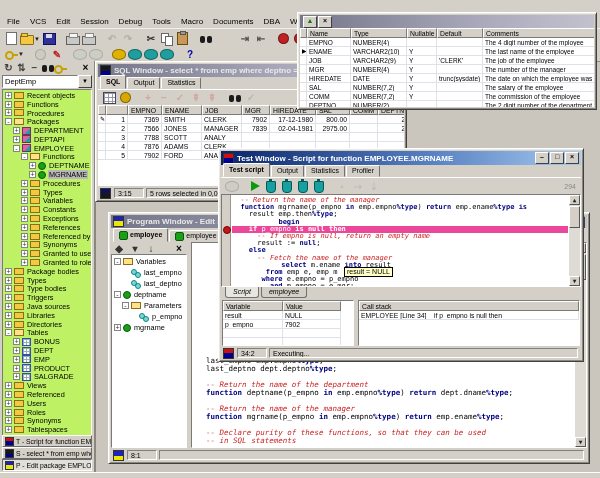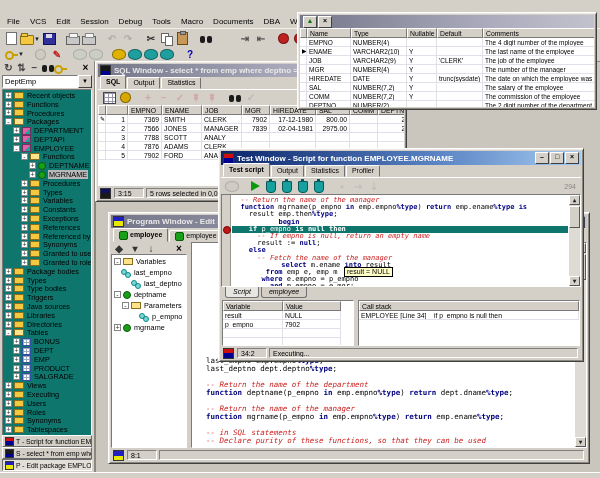--- a/index.html
+++ b/index.html
@@ -72,21 +72,21 @@
   
   #leftpanel{position:absolute;left:0;top:61px;width:95px;height:411px;display:flex;flex-direction:column;
              border-right:1px solid #8a877f;box-sizing:border-box;padding:0 2px}
   #btb{flex:none;height:13px;display:flex;align-items:center}
   #btb .tbi{width:13px;height:12px}
   #combo{flex:none;height:13px;display:flex;margin:1px 0}
   #combo .cval{flex:1;background:#fff;border:1px solid;border-color:#7a7a7a #fff #fff #7a7a7a;
                font-size:7.5px;line-height:11px;padding-left:2px;overflow:hidden}
   #combo .cbtn{flex:none;width:12px;background:#d4d0c8;border:1px solid;border-color:#fff #404040 #404040 #fff;
                font-size:6px;text-align:center;line-height:11px}
-  #tree{flex:1;overflow:hidden;background:#0f766e;padding-top:1px}
+  #tree{flex:1;overflow:hidden;background:#bef264;padding-top:1px}
   .trow{display:flex;align-items:center;white-space:nowrap;overflow:hidden}
   .t-tgl{flex:none;width:7px;height:7px;border:1px solid #848484;background:#fff;font-size:7px;line-height:5px;
          text-align:center;color:#333;margin-right:2px;box-sizing:border-box}
   .t-sp{flex:none;display:inline-block}
   .ti{flex:none;margin-right:2px;box-sizing:border-box}
   .ti-folder{width:10px;height:7px;background:#f5c842;border:1px solid #8a6d1a}
   .ti-folderO{width:10px;height:7px;background:#ffe28a;border:1px solid #8a6d1a}
   .ti-pkg{width:9px;height:8px;background:linear-gradient(135deg,#e060a0 55%,#20a0a0 55%);border:1px solid #703060}
   .ti-fn{width:8px;height:8px;background:#18a018;border-radius:50%;border:1px solid #0a5a0a}
   .ti-table{width:9px;height:8px;background-color:#fff;border:1px solid #3050a0;
@@ -111,21 +111,21 @@
   .gc{flex:none;border-right:1px solid #e0e0e8;border-bottom:1px solid #e0e0e8;font-size:6.8px;line-height:8px;
       padding:0 2px;overflow:hidden;white-space:nowrap;box-sizing:border-box}
   .gc.r{text-align:right}
   .gridbox{background:#fff;overflow:hidden}
   
   .ed{background:#fff;font-family:"DejaVu Sans Mono",monospace;position:relative;overflow:hidden}
   .cl{white-space:pre;overflow:hidden}
   .sy-t{color:#000}
   .sy-k{color:#000080;font-weight:bold}
   .sy-c{color:#cc2222;font-style:italic}
-  .cl.hl{background:#0f766e}
+  .cl.hl{background:#ec4899}
   .cl.hl .sy-t,.cl.hl .sy-k{color:#fff}
   .gutter{position:absolute;left:0;top:0;bottom:0;width:8px;background:#d4d0c8;border-right:1px solid #9a968e}
   .bpdot{position:absolute;left:1px;width:6px;height:6px;background:#c01818;border-radius:50%;border:1px solid #700}
   
   .vsb{position:absolute;top:0;bottom:0;right:0;width:11px;background:#dedbd5}
   .sbtn{position:absolute;left:0;width:11px;height:10px;background:#d4d0c8;border:1px solid;border-color:#fff #555 #555 #fff;
         font-size:6px;text-align:center;line-height:8px;color:#222;box-sizing:border-box}
   .sthumb{position:absolute;left:0;width:11px;background:#d4d0c8;border:1px solid;border-color:#fff #555 #555 #fff;box-sizing:border-box}
   
   .sb{flex:none;height:12px;display:flex;align-items:center;padding:1px 1px 0 1px}
@@ -440,21 +440,21 @@
           <span class="tlab">SALGRADE</span>
         </div>
         <div class="trow" style="height: 8.8px; padding-left: 2px;">
           <span class="t-tgl">+</span>
           <span class="ti ti-folder"></span>
           <span class="tlab">Views</span>
         </div>
         <div class="trow" style="height: 8.8px; padding-left: 2px;">
           <span class="t-tgl">+</span>
           <span class="ti ti-folder"></span>
-          <span class="tlab">Executing</span>
+          <span class="tlab">Referenced</span>
         </div>
         <div class="trow" style="height: 8.8px; padding-left: 2px;">
           <span class="t-tgl">+</span>
           <span class="ti ti-folder"></span>
           <span class="tlab">Users</span>
         </div>
         <div class="trow" style="height: 8.8px; padding-left: 2px;">
           <span class="t-tgl">+</span>
           <span class="ti ti-folder"></span>
           <span class="tlab">Roles</span>
@@ -640,21 +640,21 @@
             <span class="tbi" style="margin-left: auto;">
               <span class="k-glyph" style="color: rgb(0, 0, 0);">×</span>
             </span>
           </div>
         <div class="sunk" id="ptree" style="flex:1;overflow:hidden;padding-top:1px">
             <div class="trow" style="height: 11px; padding-left: 2px;">
               <span class="t-tgl">-</span>
               <span class="ti ti-folderO"></span>
               <span class="tlab">Variables</span>
             </div>
-            <div class="trow" style="height: 11px; ">
+            <div class="trow" style="height: 11px; padding-left: 10px;">
               <span class="t-sp" style="width: 9px;"></span>
               <span class="ti ti-var"></span>
               <span class="tlab">last_empno</span>
             </div>
             <div class="trow" style="height: 11px; padding-left: 10px;">
               <span class="t-sp" style="width: 9px;"></span>
               <span class="ti ti-var"></span>
               <span class="tlab">last_deptno</span>
             </div>
             <div class="trow" style="height: 11px; padding-left: 2px;">
@@ -684,22 +684,22 @@
         <div id="pcode" style="position:absolute;left:14px;right:12px;bottom:2px">
             <div class="cl" style="height: 8px; line-height: 8px; font-size: 7.5px;"><span class="sy-t">last_empno emp.empno</span><span class="sy-k">%type</span><span class="sy-t">;</span></div>
             <div class="cl" style="height: 8px; line-height: 8px; font-size: 7.5px;"><span class="sy-t">last_deptno dept.deptno</span><span class="sy-k">%type</span><span class="sy-t">;</span></div>
             <div class="cl" style="height: 8px; line-height: 8px; font-size: 7.5px;"><span class="sy-t"> </span></div>
             <div class="cl" style="height: 8px; line-height: 8px; font-size: 7.5px;"><span class="sy-c">-- Return the name of the department</span></div>
             <div class="cl" style="height: 8px; line-height: 8px; font-size: 7.5px;"><span class="sy-k">function </span><span class="sy-t">deptname(p_empno </span><span class="sy-k">in</span><span class="sy-t"> emp.empno</span><span class="sy-k">%type</span><span class="sy-t">) </span><span class="sy-k">return</span><span class="sy-t"> dept.dname</span><span class="sy-k">%type</span><span class="sy-t">;</span></div>
             <div class="cl" style="height: 8px; line-height: 8px; font-size: 7.5px;"><span class="sy-t"> </span></div>
             <div class="cl" style="height: 8px; line-height: 8px; font-size: 7.5px;"><span class="sy-c">-- Return the name of the manager</span></div>
             <div class="cl" style="height: 8px; line-height: 8px; font-size: 7.5px;"><span class="sy-k">function </span><span class="sy-t">mgrname(p_empno </span><span class="sy-k">in</span><span class="sy-t"> emp.empno</span><span class="sy-k">%type</span><span class="sy-t">) </span><span class="sy-k">return</span><span class="sy-t"> emp.ename</span><span class="sy-k">%type</span><span class="sy-t">;</span></div>
             <div class="cl" style="height: 8px; line-height: 8px; font-size: 7.5px;"><span class="sy-t"> </span></div>
+            <div class="cl" style="height: 8px; line-height: 8px; font-size: 7.5px;"><span class="sy-c">-- Declare purity of these functions, so that they can be used</span></div>
             <div class="cl" style="height: 8px; line-height: 8px; font-size: 7.5px;"><span class="sy-c">-- in SQL statements</span></div>
-            <div class="cl" style="height: 8px; line-height: 8px; font-size: 7.5px;"><span class="sy-c">-- Declare purity of these functions, so that they can be used</span></div>
           </div>
         <div class="vsb">
           <span class="sbtn" style="top:0">▲</span>
           <span class="sthumb" style="top:11px;height:26px"></span>
           <span class="sbtn" style="bottom:0">▼</span>
         </div>
       </div>
     </div>
     <div class="sb">
       <span class="sflag" style="background:linear-gradient(#2020c0 50%,#e8e800 50%)"></span>

